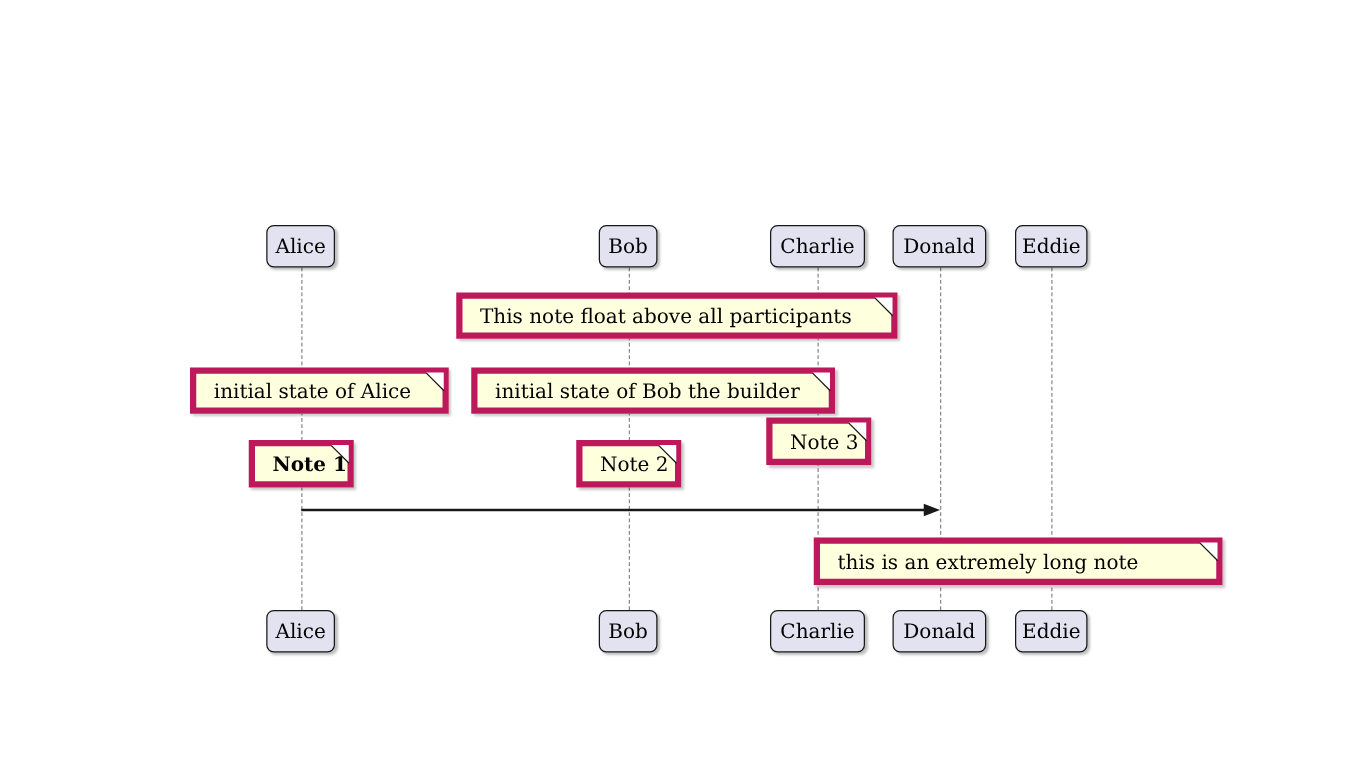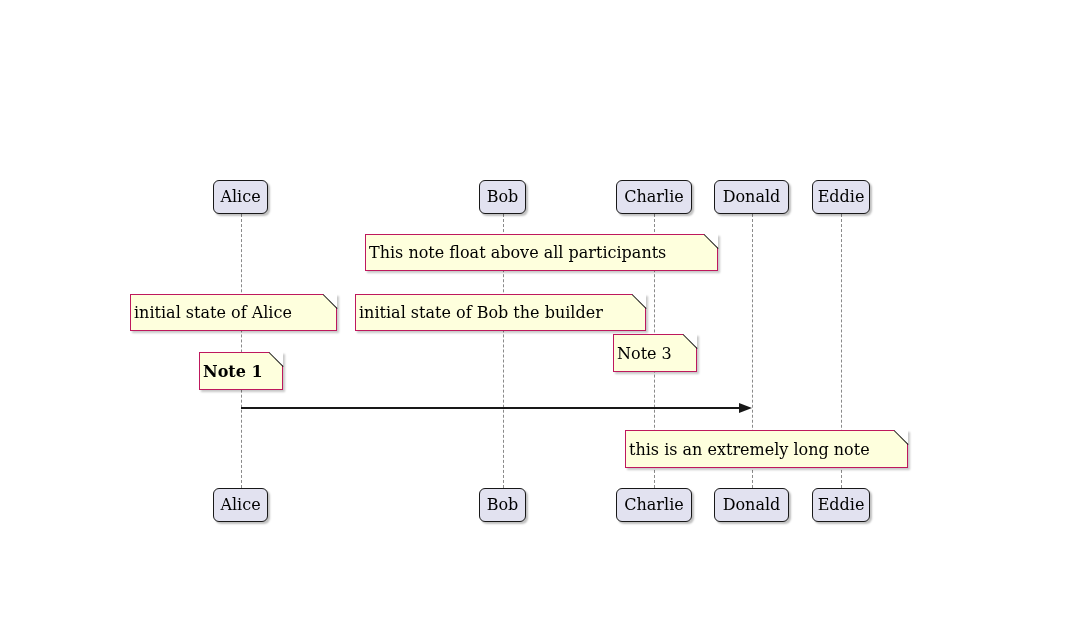--- a/index.html
+++ b/index.html
@@ -55,25 +55,25 @@
     height: 0;
     border-left: 13px solid #181818;
     border-top: 5px solid transparent;
     border-bottom: 5px solid transparent;
     z-index: 2;
   }
   
   .note {
     position: absolute;
     background: #FEFFDD;
-    border: 1px solid #be185d;
+    border: 5px solid #be185d;
     box-shadow: 2px 2px 2px rgba(0,0,0,0.22);
     display: flex;
     align-items: center;
-    padding-left: 3px;
+    padding-left: 14px;
     box-sizing: border-box;
     font-size: 16px;
     white-space: nowrap;
     z-index: 4;
   }
   .note::before {          
     content: "";
     position: absolute;
     top: -1px;
     right: -1px;
@@ -120,34 +120,37 @@
   <div class="participant" style="left:213px; top:450px; width:53px;">Alice</div>
   <div class="participant" style="left:479px; top:450px; width:45px;">Bob</div>
   <div class="participant" style="left:616px; top:450px; width:74px;">Charlie</div>
   <div class="participant" style="left:714px; top:450px; width:73px;">Donald</div>
   <div class="participant" style="left:812px; top:450px; width:56px;">Eddie</div>
 
   <div class="note" style="left:365px; top:196px; width:353px; height:37px;">
     <span class="note-text">This note float above all participants</span>
   </div>
 
-  <div class="note" style="left:130px; top:256px; width:207px; height:37px;">
+  <div class="note" style="left:152px; top:256px; width:207px; height:37px;">
     <span class="note-text">initial state of Alice</span>
   </div>
 
-  <div class="note" style="left:355px; top:256px; width:291px; height:37px;">
+  <div class="note" style="left:377px; top:256px; width:291px; height:37px;">
     <span class="note-text">initial state of Bob the builder</span>
   </div>
 
   <div class="note" style="left:199px; top:314px; width:84px; height:38px;font-weight:bold;">
     <span class="note-text">Note 1</span>
   </div>
 
+  <div class="note" style="left:461px; top:314px; width:84px; height:38px;">
+    <span class="note-text">Note 2</span>
+  </div>
 
   <div class="note" style="left:613px; top:296px; width:84px; height:38px;">
     <span class="note-text">Note 3</span>
   </div>
 
-  <div class="note" style="left:625px; top:392px; width:283px; height:38px;">
+  <div class="note" style="left:651px; top:392px; width:327px; height:38px;">
     <span class="note-text">this is an extremely long note</span>
   </div>
 
 </div>
 
 </body></html>

